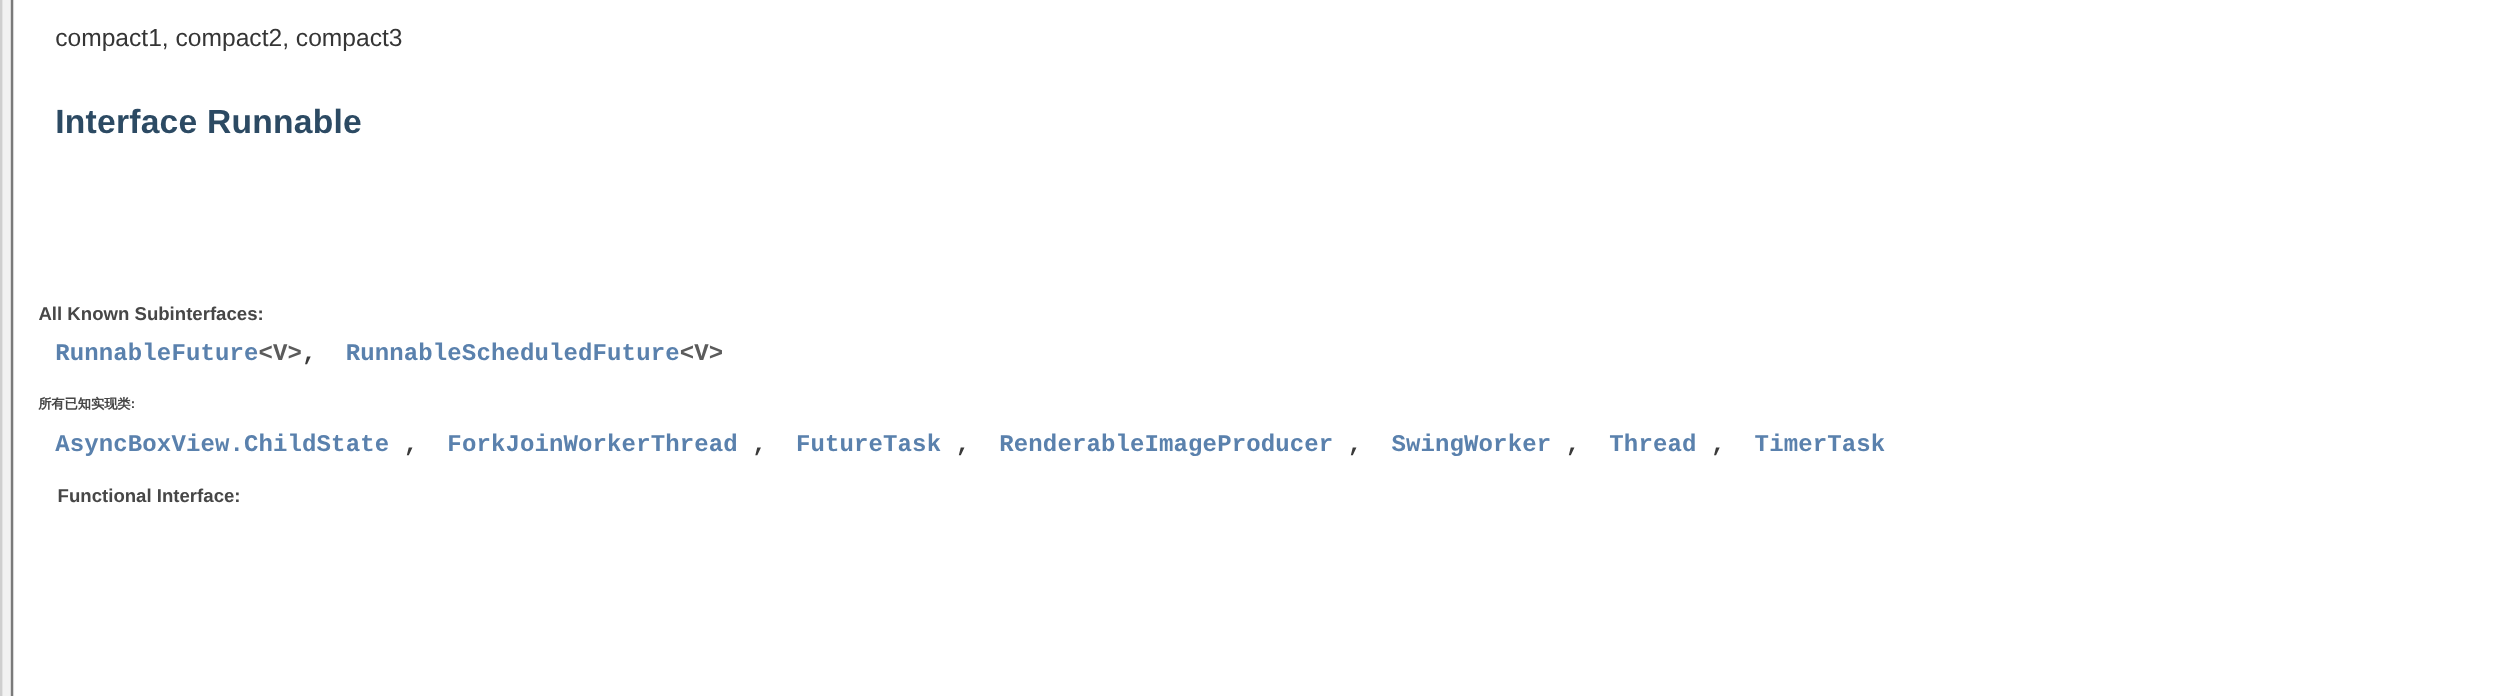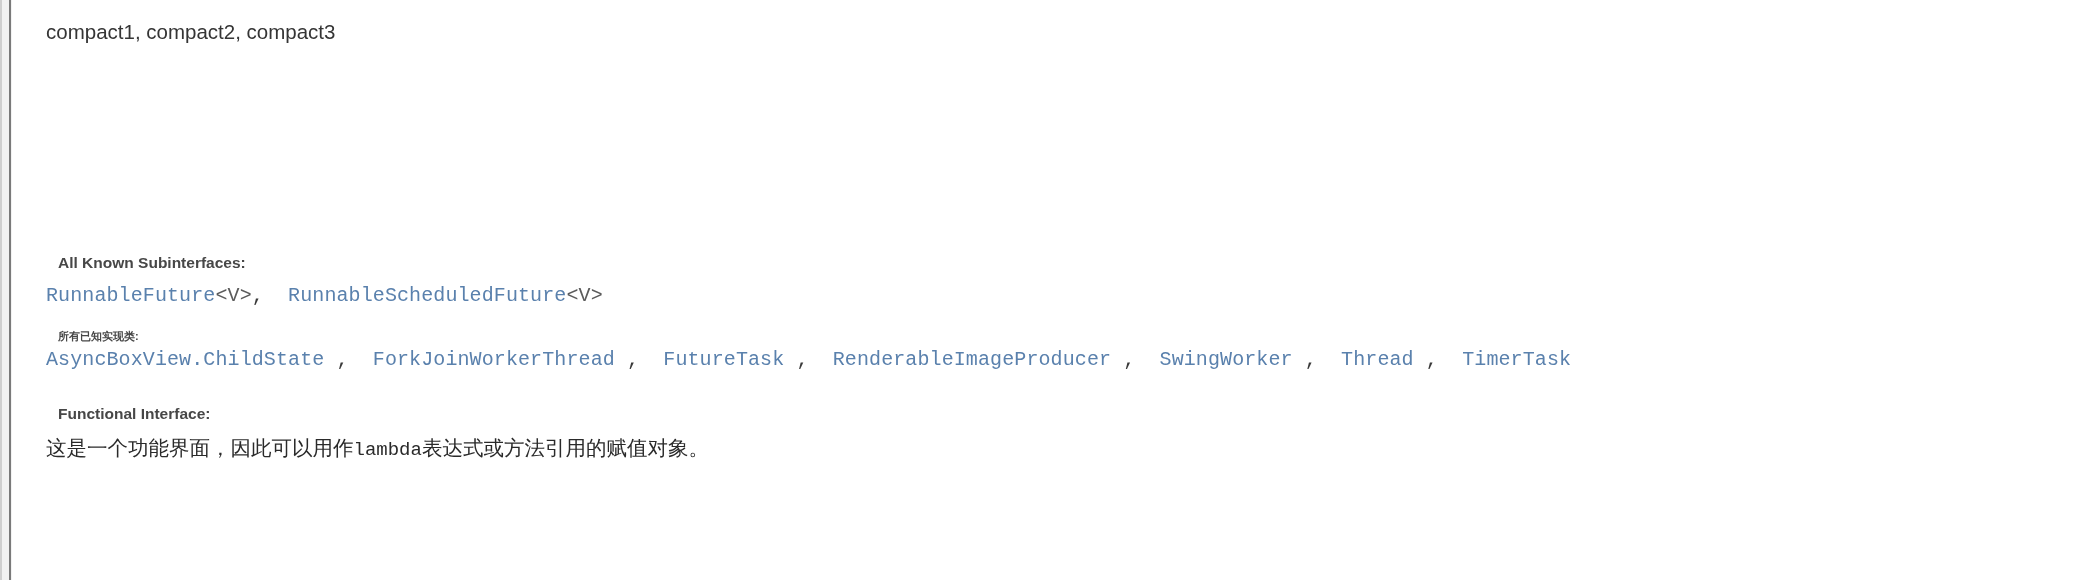--- a/index.html
+++ b/index.html
@@ -69,37 +69,38 @@
     font-size: 28px;
     font-weight: bold;
     color: #2c4a63;
     letter-spacing: 0.2px;
     white-space: nowrap;
   }
 
   
   .info-label {
     position: absolute;
-    left: 46px;
+    left: 20px;
     font-weight: bold;
     color: #474747;
     font-size: 15.5px;
     white-space: nowrap;
     text-align: right;
   }
   .info-label.cjk { font-size: 11px; }
 
   .info-value {
     position: absolute;
     left: 34px;
     font-family: "Liberation Mono", "DejaVu Sans Mono", monospace;
     font-size: 20px;
     color: #5a81ad;
     white-space: nowrap;
     letter-spacing: 0.1px;
+    font-weight: bold;
   }
   .info-value .lnk {
     color: #5a81ad;
     text-decoration: none;
   }
   .info-value .generic {
     color: #5b5b5b;
   }
   .info-value .sep {
     color: #3a3a3a;
@@ -115,52 +116,51 @@
   }
   .desc-text .mono {
     font-family: "Liberation Mono", "DejaVu Sans Mono", monospace;
     font-size: 19px;
   }
 
   
   #row-subinterfaces-label { top: 254px; }
   #row-subinterfaces-value { top: 284px; }
   #row-impl-label          { top: 329px; }
-  #row-impl-value          { top: 348px; }
-  #row-functional-label    { top: 405px; }
+  #row-impl-value          { top: 360px; }
+  #row-functional-label    { top: 405px; margin-left: 16px; }
   #row-functional-desc     { top: 434px; }
 </style>
 </head>
 <body>
 
 <div id="page">
 
   <div class="gutter">
     <div class="edge-light"></div>
     <div class="edge-dark"></div>
   </div>
 
   <div class="content">
 
     <div class="subtitle-block">
       <span class="subtitle-line">compact1, compact2, compact3</span>
     </div>
 
+    <div class="page-title">Interface Runnable</div>
 
     <div class="info-label" id="row-subinterfaces-label">All Known Subinterfaces:</div>
 
     <div class="info-value" id="row-subinterfaces-value">
       <a class="lnk" href="#">RunnableFuture</a><span class="generic">&lt;V&gt;</span><span class="sep">,</span>&nbsp;&nbsp;<a class="lnk" href="#">RunnableScheduledFuture</a><span class="generic">&lt;V&gt;</span>
     </div>
 
     <div class="info-label cjk" id="row-impl-label">所有已知实现类:</div>
 
     <div class="info-value" id="row-impl-value">
       <a class="lnk" href="#">AsyncBoxView.ChildState</a> <span class="sep">,</span>&nbsp;&nbsp;<a class="lnk" href="#">ForkJoinWorkerThread</a> <span class="sep">,</span>&nbsp;&nbsp;<a class="lnk" href="#">FutureTask</a> <span class="sep">,</span>&nbsp;&nbsp;<a class="lnk" href="#">RenderableImageProducer</a> <span class="sep">,</span>&nbsp;&nbsp;<a class="lnk" href="#">SwingWorker</a> <span class="sep">,</span>&nbsp;&nbsp;<a class="lnk" href="#">Thread</a> <span class="sep">,</span>&nbsp;&nbsp;<a class="lnk" href="#">TimerTask</a>
     </div>
 
     <div class="info-label" id="row-functional-label">Functional Interface:</div>
 
-    <div class="desc-text" id="row-functional-desc"><span>这是一个功能界面，因此可以用作</span><span class="mono">lambda</span><span>表达式或方法引用的赋值对象。</span>
-    </div>
 
   </div>
 </div>
 
 </body></html>

